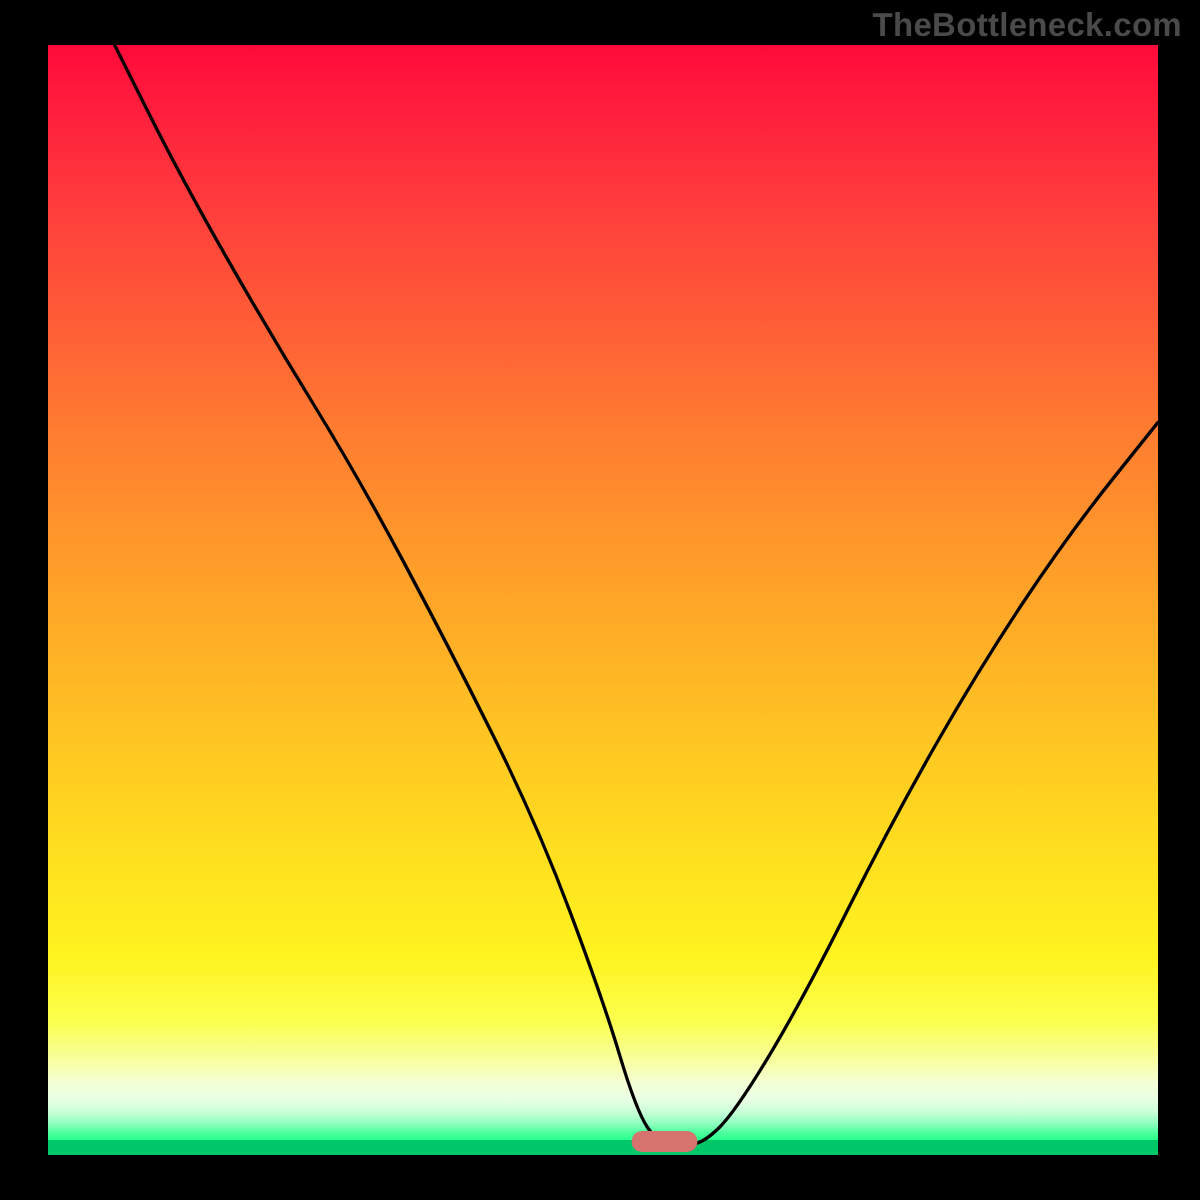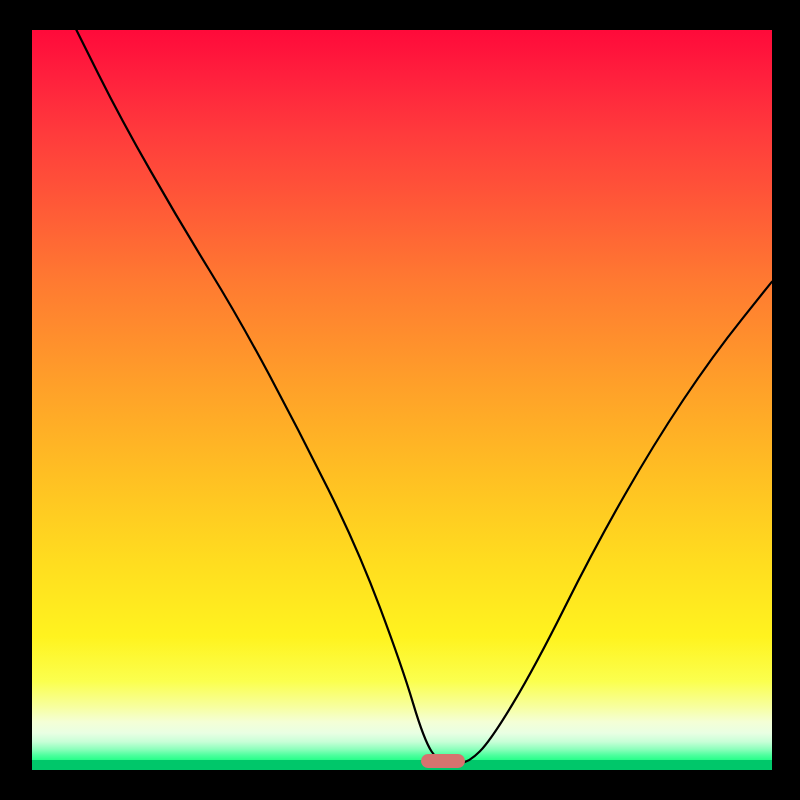--- a/index.html
+++ b/index.html
@@ -93,20 +93,21 @@
     height: 14px;
     background: #d6736f;
     border-radius: 8px;
   }
 </style>
 </head>
 <body>
 
 <div class="frame">
 
+  <div class="watermark">TheBottleneck.com</div>
 
   <div class="plot-area">
 
     <div class="grad-main"></div>
     <div class="green-band"></div>
 
     <svg class="curve-svg" viewBox="0 0 740 740" preserveAspectRatio="none">
       <path id="curvePath" class="curve-path" d="M 44.4 0.0 Q 44.4 0.0 66.6 44.4 Q 88.8 88.8 118.4 140.6 Q 148.0 192.4 177.6 240.5 Q 207.2 288.6 236.8 344.1 Q 266.4 399.6 296.0 458.8 Q 325.6 518.0 347.8 577.2 Q 370.0 636.4 381.1 673.4 Q 392.2 710.4 399.6 721.5 Q 407.0 732.6 414.4 732.6 Q 421.8 732.6 429.2 732.6 Q 436.6 732.6 447.7 721.5 Q 458.8 710.4 481.0 673.4 Q 503.2 636.4 532.8 577.2 Q 562.4 518.0 592.0 466.2 Q 621.6 414.4 651.2 370.0 Q 680.8 325.6 710.4 288.6 T 740.0 251.6"></path>
     </svg>
 

